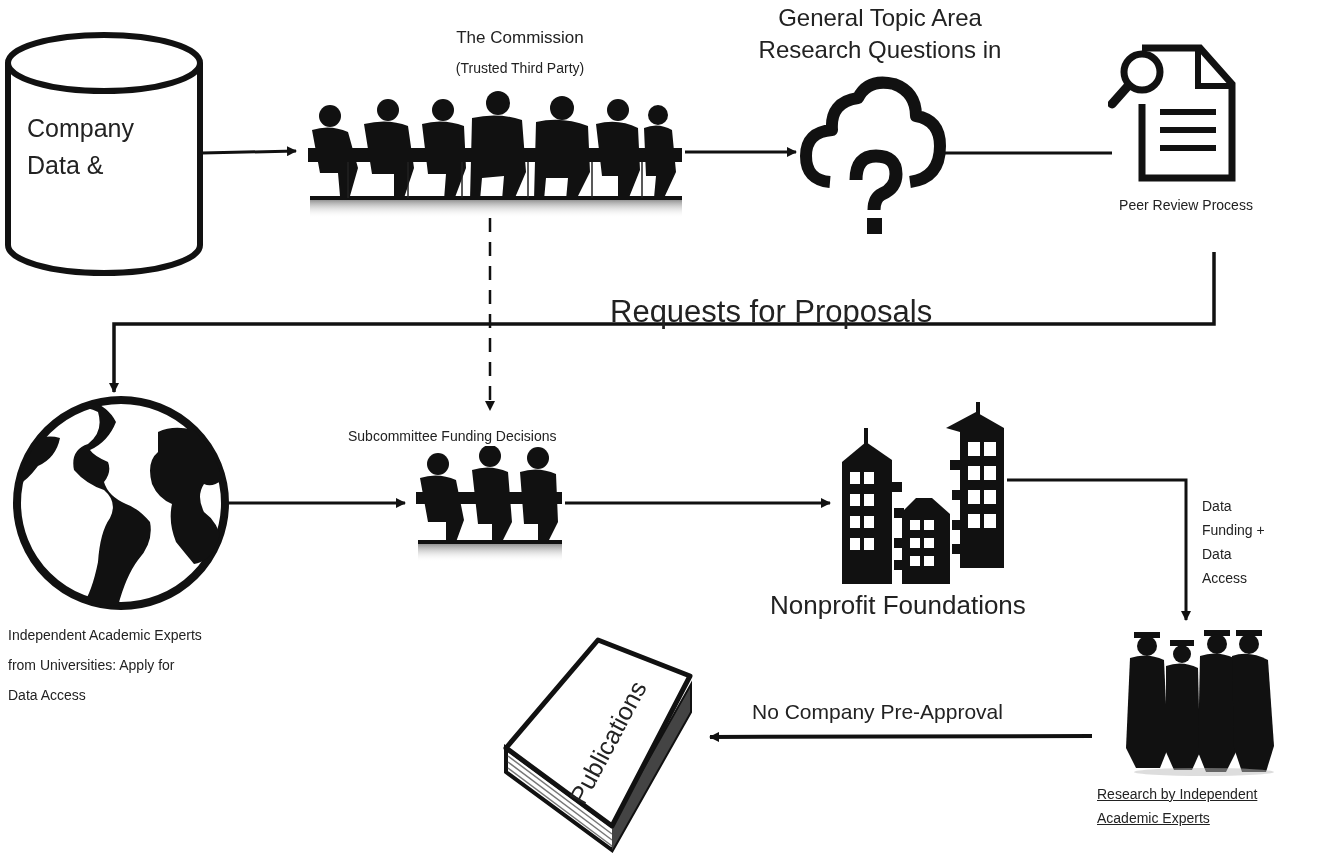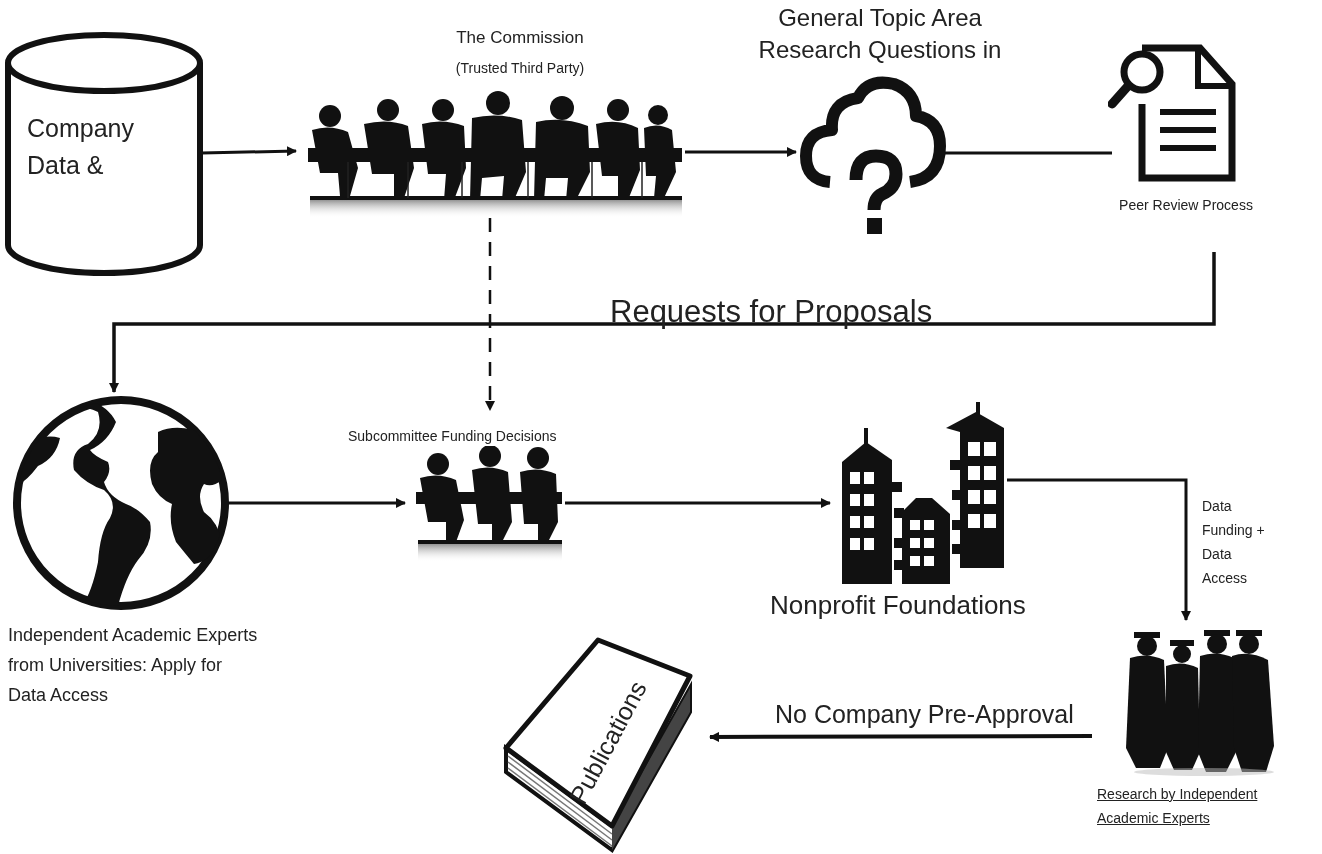--- a/index.html
+++ b/index.html
@@ -121,21 +121,21 @@
       </clipPath>
     </defs>
   <ellipse cx="113" cy="111" rx="104" ry="103" fill="#fff" stroke="#111" stroke-width="8"></ellipse>
   <g clip-path="url(#gclip)" fill="#111">
     <path d="M40,20 Q70,10 90,20 Q96,40 80,52 Q62,58 66,78 Q78,92 96,98 Q110,110 102,126 Q92,140 90,170 Q84,200 74,214 L110,214 Q118,184 130,168 Q146,150 142,130 Q130,116 118,112 Q100,104 96,90 Q104,80 100,70 Q86,64 82,58 Q100,50 108,30 Q100,14 80,8 Z"></path>
     <path d="M10,60 Q30,40 52,46 Q48,66 30,74 Q18,90 8,94 Z"></path>
     <path d="M150,40 Q172,30 200,44 Q212,64 214,88 Q204,96 196,92 Q188,104 196,120 Q210,130 214,150 Q200,170 186,172 Q176,160 168,150 Q160,130 164,112 Q150,106 144,92 Q138,70 150,60 Z"></path>
     <path d="M172,14 Q200,8 216,30 Q200,36 186,30 Z"></path>
   </g>
 </svg>
-<div class="lbl" style="left:8px;top:620px;font-size:18px;line-height:30px;">
+<div class="lbl" style="left:8px;top:620px;font-size:14px;line-height:30px;">
   <div>Independent Academic Experts</div>
   <div>from Universities: Apply for</div>
   <div>Data Access</div>
 </div>
 
 <div class="lbl" style="left:348px;top:428px;font-size:14px;">Subcommittee Funding Decisions</div>
 <svg class="abs" style="left:408px;top:446px;" width="160" height="118" viewBox="0 0 160 118">
   <defs>
     <linearGradient id="refl2" x1="0" y1="0" x2="0" y2="1">
       <stop offset="0" stop-color="#666" stop-opacity="0.7"></stop>
@@ -227,21 +227,21 @@
     <path d="M80,28 Q97,22 114,30 L116,124 L106,144 L86,144 L78,124 Z"></path>
     <path d="M112,28 Q129,22 148,32 L154,118 L146,144 L122,144 L114,120 Z"></path>
   </g>
   <ellipse cx="84" cy="144" rx="70" ry="4" fill="#bbb" opacity="0.5"></ellipse>
 </svg>
 <div class="lbl" style="left:1097px;top:782px;font-size:14px;line-height:24px;text-decoration:underline;">
   <div>Research by Independent</div>
   <div>Academic Experts</div>
 </div>
 
-<div class="lbl" style="left:775px;top:700px;font-size:25px;">No Company Pre-Approval</div>
+<div class="lbl" style="left:752px;top:700px;font-size:21px;">No Company Pre-Approval</div>
 
 <svg class="abs" style="left:500px;top:624px;" width="230" height="230" viewBox="0 0 230 230">
 
   <path d="M6,124 L6,148 L112,226 L190,88 L190,64 L112,202 Z" fill="#fff" stroke="#111" stroke-width="4"></path>
   <g stroke="#777" stroke-width="1.5">
     <line x1="8" y1="132" x2="112" y2="210"></line>
       <line x1="8" y1="138" x2="112" y2="216"></line>
       <line x1="8" y1="144" x2="112" y2="222"></line>
   </g>
   <path d="M112,202 L190,64 L190,88 L112,226 Z" fill="#444"></path>

